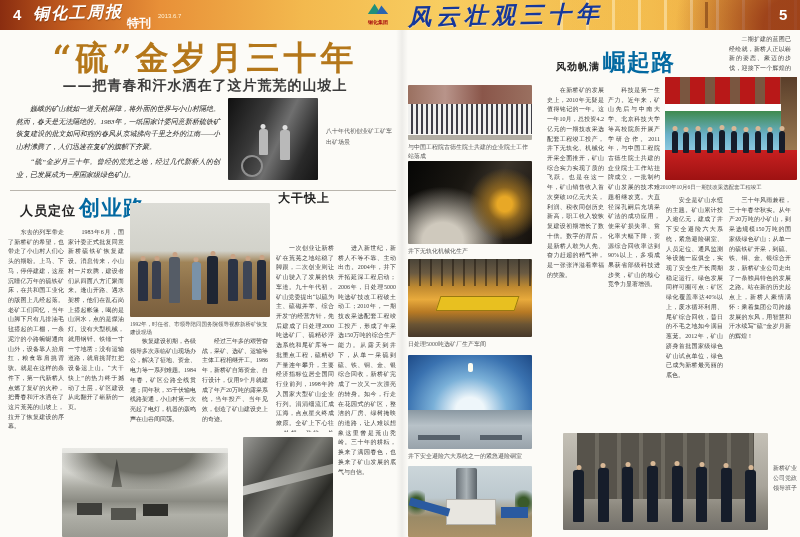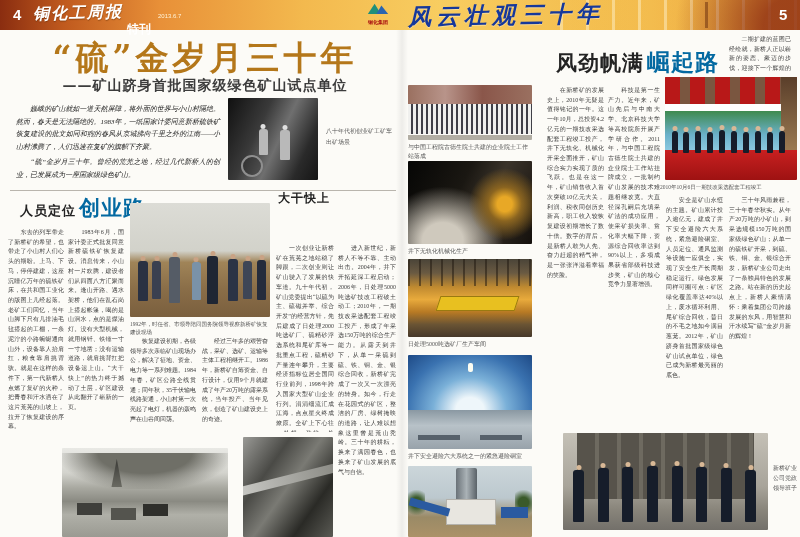--- a/index.html
+++ b/index.html
@@ -12,21 +12,21 @@
     background:linear-gradient(90deg,#8a2d10 0%,#c05a1e 8%,#e89038 20%,#f3b94e 38%,#f8cd60 55%,#f3bd4e 75%,#eca93e 100%); }
   .skyline { position:absolute; right:0; top:0; width:250px; height:30px;
     background:
       radial-gradient(circle at 97% 90%, rgba(145,50,20,.85) 0 12%, rgba(145,50,20,0) 48%),
       repeating-linear-gradient(90deg, rgba(255,250,230,0) 0 10px, rgba(255,246,214,.45) 10px 13px, rgba(255,250,230,0) 13px 26px),
       linear-gradient(90deg, rgba(0,0,0,0) 0%, rgba(250,200,90,.25) 40%, rgba(235,160,55,.5) 100%); }
   .mast-tower { position:absolute; right:92px; top:2px; width:3px; height:26px; background:rgba(120,60,20,.6); }
   .pg { position:absolute; top:6px; font:bold 15px "Liberation Sans",sans-serif; color:#fff; }
   .paper { position:absolute; left:33px; top:3px; font:bold italic 16px "DejaVu Serif",serif; color:#fff;
            letter-spacing:2px; transform:rotate(-1.5deg); text-shadow:0 1px 1px rgba(90,40,0,.5); }
-  .edition { position:absolute; left:127px; top:21px; font:bold 12px "Liberation Sans",sans-serif; color:#fff; }
+  .edition { position:absolute; left:127px; top:15px; font:bold 12px "Liberation Sans",sans-serif; color:#fff; }
   .mdate { position:absolute; left:158px; top:13px; font:6px "Liberation Sans",sans-serif; color:#fff3d8; }
   .logo { position:absolute; left:360px; top:2px; width:36px; text-align:center; line-height:1; }
   .logo i { display:block; font-style:normal; font:bold 5px "Liberation Sans",sans-serif; color:#a80f0f; margin-top:1px; }
   .banner { position:absolute; left:408px; top:0px; font:bold italic 23px "DejaVu Serif",serif;
             color:#16389a; letter-spacing:5px; transform:rotate(-1deg); text-shadow:0 1px 0 rgba(255,255,255,.35); }
 
   
   .headline { position:absolute; left:28px; top:36px; width:354px; text-align:center;
               font:bold 33px "DejaVu Serif",serif; color:#b4771a; letter-spacing:4px; }
   .subheadline { position:absolute; left:28px; top:77px; width:354px; text-align:center;
@@ -149,21 +149,21 @@
       </svg>
       <i>铜化集团</i>
     </span>
     <span class="banner">风云壮观三十年</span>
     <span class="pg" style="left:779px">5</span>
   </div>
 
   <div class="fold"></div>
 
   <div class="headline">“硫”金岁月三十年</div>
-  <div class="subheadline">——矿山跻身首批国家级绿色矿山试点单位</div>
+  <div class="subheadline">——把青春和汗水洒在了这片荒芜的山坡上</div>
 
   <div class="intro">
     <p>　　巍峨的矿山就如一道天然屏障，将外面的世界与小山村隔绝。然而，春天是无法隔绝的。1983年，一纸国家计委同意新桥硫铁矿恢复建设的批文如同和煦的春风从京城拂向千里之外的江南——小山村沸腾了，人们迅速在复矿的旗帜下齐聚。</p>
     <p>　　“硫”金岁月三十年。曾经的荒芜之地，经过几代新桥人的创业，已发展成为一座国家级绿色矿山。</p>
   </div>
 
   <div class="photo photo-miners" style="left:228px; top:98px; width:90px; height:82px">
     <span class="fig bw" style="left:34%; bottom:30%; width:9px; height:26px"></span>
     <span class="fig bw" style="left:58%; bottom:24%; width:10px; height:30px"></span>
     <span class="wheel"></span>
@@ -237,21 +237,21 @@
   <div class="photo photo-towers" style="left:408px; top:466px; width:124px; height:71px">
     <span class="layer tree" style="left:0"></span>
     <span class="layer tree" style="right:0"></span>
     <span class="layer tower"></span>
     <span class="layer bldgw"></span>
     <span class="layer conveyor"></span>
     <span class="layer shed"></span>
   </div>
 
   <div class="abs sec-head-inline" style="left:556px; top:47px">
-    <span class="kicker" style="font-size:21px">风劲帆满</span><span class="sec-title" style="font-size:23px">崛起路</span>
+    <span class="kicker" style="font-size:10px">风劲帆满</span><span class="sec-title" style="font-size:23px">崛起路</span>
   </div>
 
   <div class="col" style="left:729px; top:35px; width:62px; height:40px">　　二期扩建的蓝图已经绘就，新桥人正以崭新的姿态、豪迈的步伐，迎接下一个辉煌的三十年。</div>
 
   <div class="photo photo-ceremony" style="left:665px; top:77px; width:132px; height:103px">
     <span class="layer banners"></span>
     <span class="layer strip"></span>
     <span class="layer backdt"></span>
     <span class="layer pillar"></span>
     <span class="layer carpet"></span>

